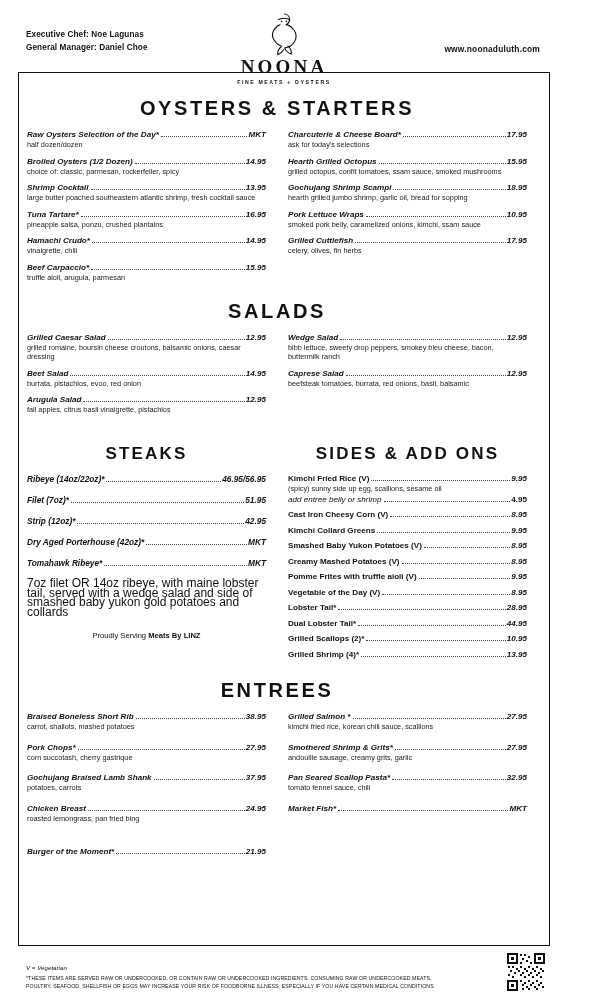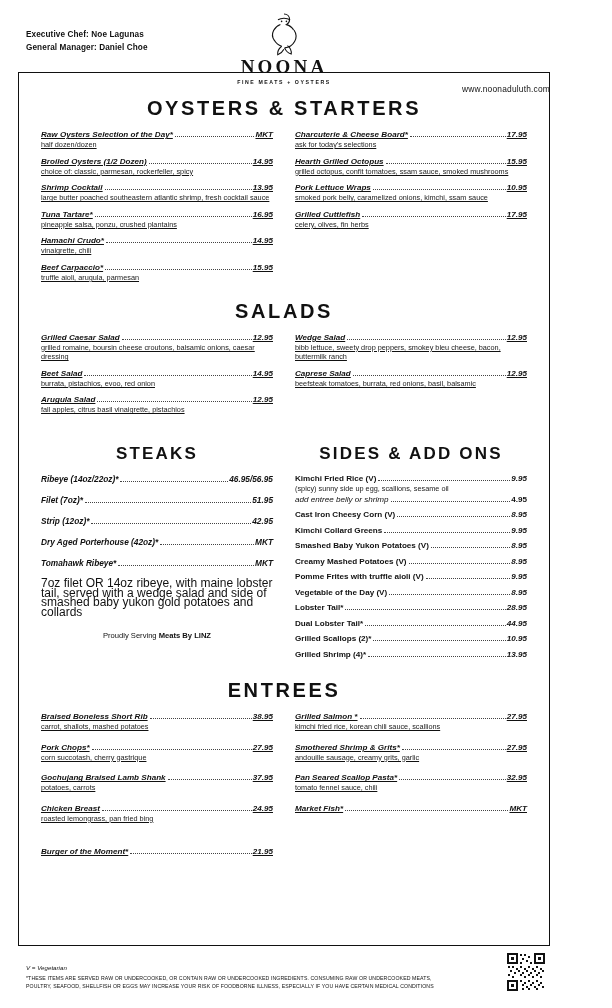--- a/index.html
+++ b/index.html
@@ -19,59 +19,58 @@
   .header {
     position: relative;
     height: 96px;
     padding: 18px 24px 0 24px;
   }
   .hdr-left {
     position:absolute; left:26px; top:28px;
     font-size: 8.2px; line-height: 13px; font-weight: 700; letter-spacing: .1px;
   }
   .hdr-right {
-    position:absolute; right:18px; top:44px;
-    font-size: 8.4px; font-weight: 400; letter-spacing: .2px; margin-top: 40px;
+    position:absolute; right:28px; top:44px;
+    font-size: 8.4px; font-weight: 700; letter-spacing: .2px;
   }
   .logo {
     position:absolute; left:50%; top:10px; transform:translateX(-50%);
     width: 130px; text-align:center;
   }
   .logo-mark { display:block; margin:0 auto; }
   .logo-name {
     font-family: "Liberation Serif", serif;
     font-size: 19px; letter-spacing: 3.2px; font-weight:700;
     margin-top: -2px;
   }
   .logo-sub {
     font-size: 5.2px; letter-spacing: 1.6px; margin-top: 1px; font-weight:700;
   }
 
   
   .frame {
     position:absolute;
     left: 18px; right: 18px; top: 72px; bottom: 62px;
     border: 1.2px solid #111;
-    padding: 14px 22px 10px 22px;
+    padding: 14px 22px 10px 8px;
   }
 
   .section-title {
     text-align:center;
     font-size: 20px;
     letter-spacing: 2.6px;
     font-weight: 700;
     margin: 10px 0 10px 0;
     font-family: "Liberation Sans", sans-serif;
   }
   .section-title.sm { font-size: 17px; letter-spacing: 2.2px; }
 
   .cols {
     display:flex;
     gap: 22px;
-    text-decoration: underline;
   }
   .col { flex:1 1 0; min-width:0; }
 
   .item { margin-bottom: 7px; }
   .item-line {
     display:flex; align-items:flex-end;
     font-size: 8.1px; font-weight: 700; font-style: italic;
     white-space: nowrap;
   }
   .item-name { font-style: italic; font-weight:700; }
@@ -218,20 +217,28 @@
             </div>
           <div class="desc">ask for today's selections</div>
         </div>
         <div class="item">
           <div class="item-line">
               <span class="item-name">Hearth Grilled Octopus</span>
               <span class="dots"></span>
               <span class="price">15.95</span>
             </div>
           <div class="desc">grilled octopus, confit tomatoes, ssam sauce, smoked mushrooms</div>
+        </div>
+        <div class="item">
+          <div class="item-line">
+              <span class="item-name">Gochujang Shrimp Scampi</span>
+              <span class="dots"></span>
+              <span class="price">18.95</span>
+            </div>
+          <div class="desc">hearth grilled jumbo shrimp, garlic oil, bread for sopping</div>
         </div>
         <div class="item">
           <div class="item-line">
               <span class="item-name">Pork Lettuce Wraps</span>
               <span class="dots"></span>
               <span class="price">10.95</span>
             </div>
           <div class="desc">smoked pork belly, caramelized onions, kimchi, ssam sauce</div>
         </div>
         <div class="item">

